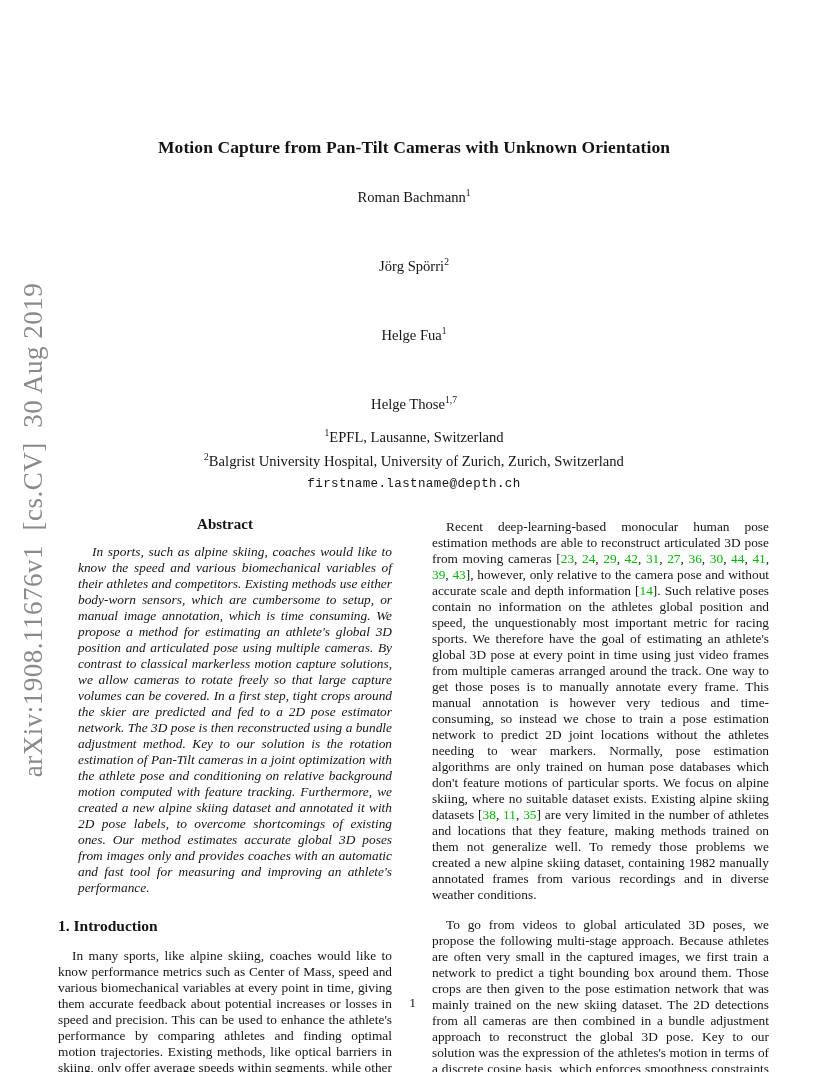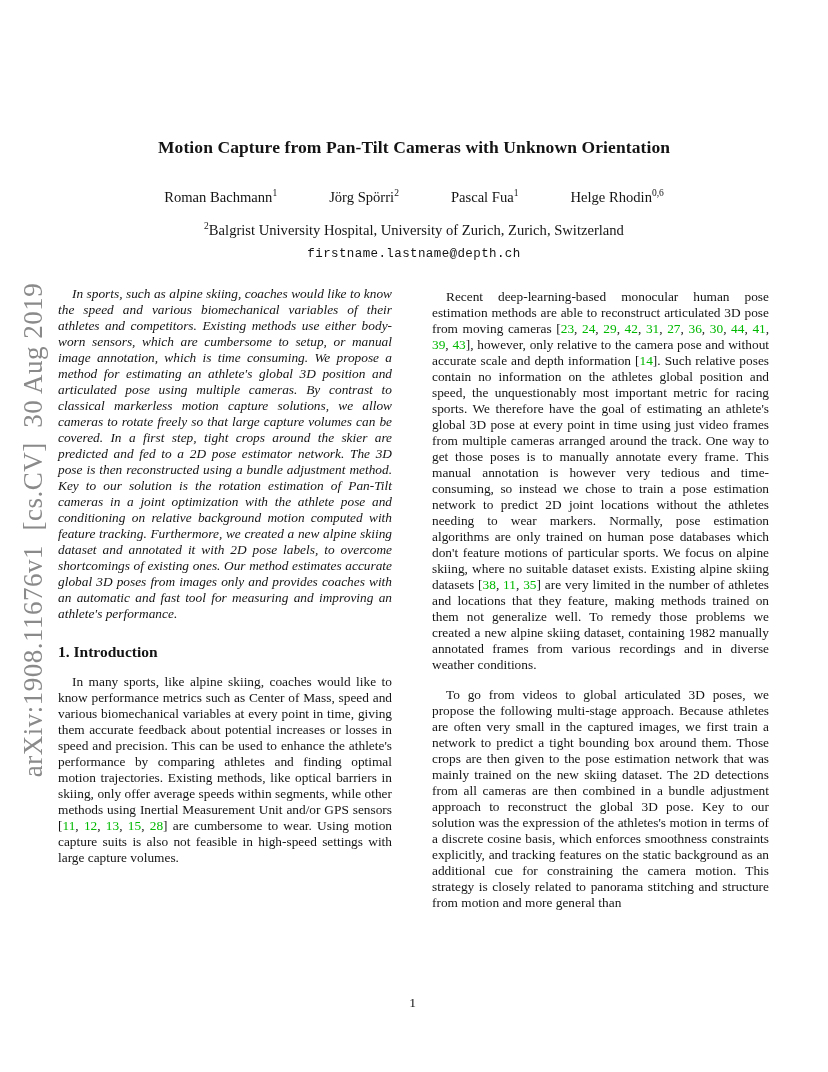--- a/index.html
+++ b/index.html
@@ -29,20 +29,21 @@
 
   
   .header { padding-top: 137px; text-align: center; }
   .title { font-size: 17.5px; font-weight: bold; margin: 0; letter-spacing: 0.1px; text-align: center; }
   .authors {
     margin-top: 31px;
     display: flex;
     justify-content: center;
     gap: 52px;
     font-size: 14.6px;
+    flex-direction: column;
   }
   .author sup, .affil sup { font-size: 9.5px; line-height: 0; }
   .affils { margin-top: 13px; font-size: 14.6px; line-height: 23.5px; }
   .email {
     margin-top: 4px;
     font-family: "Liberation Mono", monospace;
     font-size: 12.5px;
     letter-spacing: 0.4px;
   }
 
@@ -62,21 +63,21 @@
     font-weight: bold;
     margin: 0 0 11px 0;
   }
   .abstract-body, .body-par {
     font-size: 13.35px;
     line-height: 16px;
     text-align: justify;
     text-indent: 14px;
     margin: 0;
   }
-  .abstract-body { font-style: italic; }
+  .abstract-body { font-style: italic; margin-left: 20px; }
   .section-heading { font-size: 15.5px; font-weight: bold; margin: 21px 0 13px 0; }
   .col-right .body-par + .body-par { margin-top: 14px; }
 
   .cite { color: var(--cite, #00b800); cursor: pointer; }
 
   .footer {
     position: absolute;
     top: 995px;
     left: 58px;
     width: 709px;
@@ -93,38 +94,40 @@
 
   <header class="header">
     <h1 class="title">Motion Capture from Pan-Tilt Cameras with Unknown Orientation</h1>
 
     <div class="authors">
 
         <span class="author"><span>Roman Bachmann</span><sup>1</sup></span>
 
         <span class="author"><span>Jörg Spörri</span><sup>2</sup></span>
 
-        <span class="author"><span>Pascal Fua</span><sup>1</sup></span>
+        <span class="author"><span>Helge Fua</span><sup>1</sup></span>
 
-        <span class="author"><span>Helge Rhodin</span><sup>0,6</sup></span>
+        <span class="author"><span>Helge Those</span><sup>1,7</sup></span>
       </div>
 
     <div class="affils">
 
+        <div class="affil"><sup>1</sup><span>EPFL, Lausanne, Switzerland</span></div>
 
         <div class="affil"><sup>2</sup><span>Balgrist University Hospital, University of Zurich, Zurich, Switzerland</span></div>
 
       </div>
 
     <div class="email">firstname.lastname@depth.ch</div>
   </header>
 
   <main class="columns">
 
     <section class="col-left">
+      <h2 class="abstract-heading">Abstract</h2>
       <p class="abstract-body">In sports, such as alpine skiing, coaches would like to know the speed and various biomechanical variables of their athletes and competitors. Existing methods use either body-worn sensors, which are cumbersome to setup, or manual image annotation, which is time consuming. We propose a method for estimating an athlete's global 3D position and articulated pose using multiple cameras. By contrast to classical markerless motion capture solutions, we allow cameras to rotate freely so that large capture volumes can be covered. In a first step, tight crops around the skier are predicted and fed to a 2D pose estimator network. The 3D pose is then reconstructed using a bundle adjustment method. Key to our solution is the rotation estimation of Pan-Tilt cameras in a joint optimization with the athlete pose and conditioning on relative background motion computed with feature tracking. Furthermore, we created a new alpine skiing dataset and annotated it with 2D pose labels, to overcome shortcomings of existing ones. Our method estimates accurate global 3D poses from images only and provides coaches with an automatic and fast tool for measuring and improving an athlete's performance.</p>
 
       <h2 class="section-heading">1. Introduction</h2>
       <p class="body-par"><span>In many sports, like alpine skiing, coaches would like to know performance metrics such as Center of Mass, speed and various biomechanical variables at every point in time, giving them accurate feedback about potential increases or losses in speed and precision. This can be used to enhance the athlete's performance by comparing athletes and finding optimal motion trajectories. Existing methods, like optical barriers in skiing, only offer average speeds within segments, while other methods using Inertial Measurement Unit and/or GPS sensors [</span><span class="cite">11</span><span>, </span><span class="cite">12</span><span>, </span><span class="cite">13</span><span>, </span><span class="cite">15</span><span>, </span><span class="cite">28</span><span>] are cumbersome to wear. Using motion capture suits is also not feasible in high-speed settings with large capture volumes.</span></p>
     </section>
 
     <section class="col-right">
       <p class="body-par"><span>Recent deep-learning-based monocular human pose estimation methods are able to reconstruct articulated 3D pose from moving cameras [</span><span class="cite">23</span><span>, </span><span class="cite">24</span><span>, </span><span class="cite">29</span><span>, </span><span class="cite">42</span><span>, </span><span class="cite">31</span><span>, </span><span class="cite">27</span><span>, </span><span class="cite">36</span><span>, </span><span class="cite">30</span><span>, </span><span class="cite">44</span><span>, </span><span class="cite">41</span><span>, </span><span class="cite">39</span><span>, </span><span class="cite">43</span><span>], however, only relative to the camera pose and without accurate scale and depth information [</span><span class="cite">14</span><span>]. Such relative poses contain no information on the athletes global position and speed, the unquestionably most important metric for racing sports. We therefore have the goal of estimating an athlete's global 3D pose at every point in time using just video frames from multiple cameras arranged around the track. One way to get those poses is to manually annotate every frame. This manual annotation is however very tedious and time-consuming, so instead we chose to train a pose estimation network to predict 2D joint locations without the athletes needing to wear markers. Normally, pose estimation algorithms are only trained on human pose databases which don't feature motions of particular sports. We focus on alpine skiing, where no suitable dataset exists. Existing alpine skiing datasets [</span><span class="cite">38</span><span>, </span><span class="cite">11</span><span>, </span><span class="cite">35</span><span>] are very limited in the number of athletes and locations that they feature, making methods trained on them not generalize well. To remedy those problems we created a new alpine skiing dataset, containing 1982 manually annotated frames from various recordings and in diverse weather conditions.</span></p>
       <p class="body-par"><span>To go from videos to global articulated 3D poses, we propose the following multi-stage approach. Because athletes are often very small in the captured images, we first train a network to predict a tight bounding box around them. Those crops are then given to the pose estimation network that was mainly trained on the new skiing dataset. The 2D detections from all cameras are then combined in a bundle adjustment approach to reconstruct the global 3D pose. Key to our solution was the expression of the athletes's motion in terms of a discrete cosine basis, which enforces smoothness constraints explicitly, and tracking features on the static background as an additional cue for constraining the camera motion. This strategy is closely related to panorama stitching and structure from motion and more general than</span></p>
     </section>

